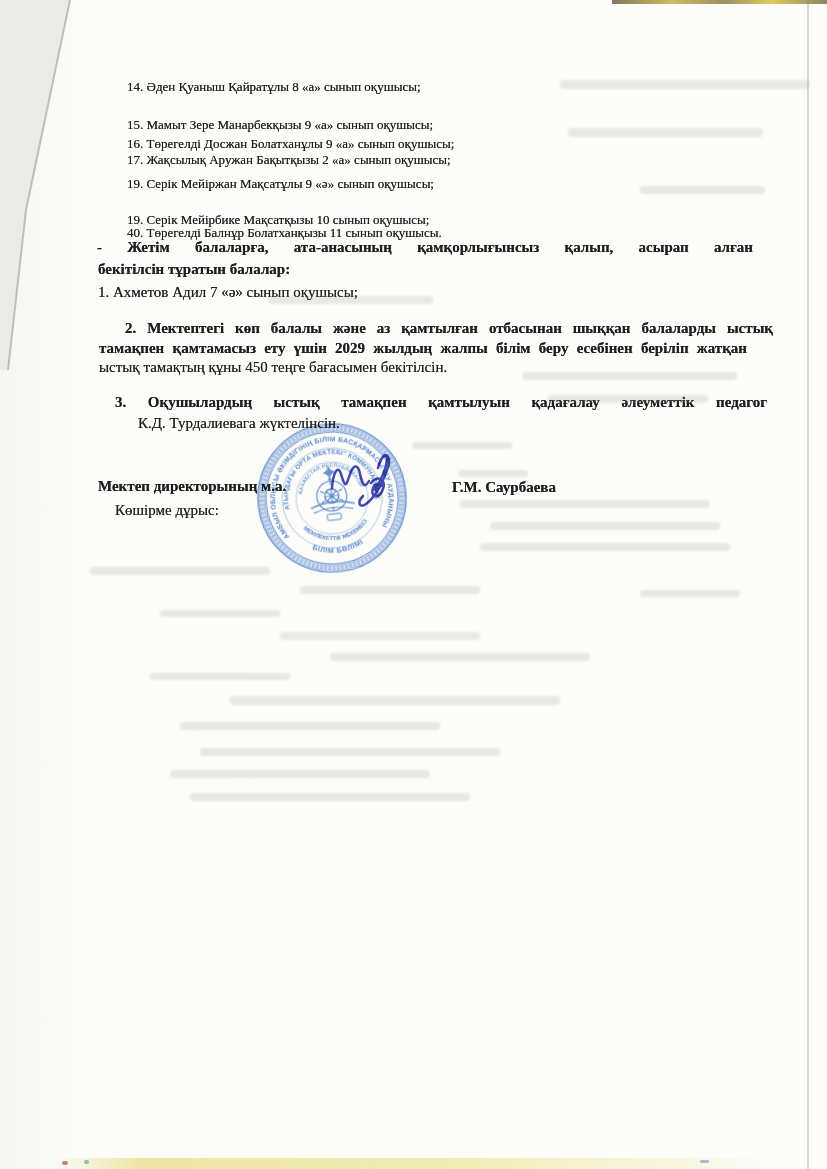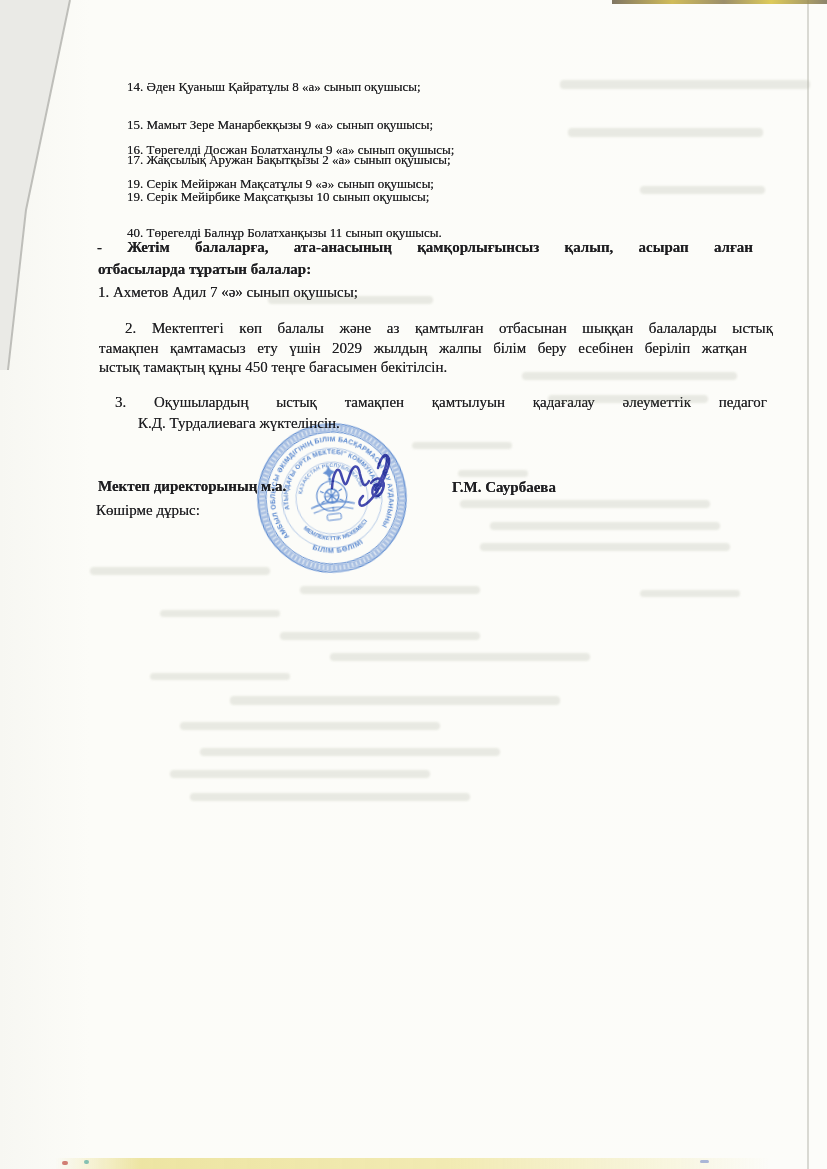--- a/index.html
+++ b/index.html
@@ -2,21 +2,21 @@
 <html><head>
 <meta charset="utf-8">
 <style>
   html,body{margin:0;padding:0;}
   body{width:827px;height:1169px;position:relative;overflow:hidden;
        background:#fbfbf7;font-family:"Liberation Serif","DejaVu Serif",serif;}
   .page{position:absolute;inset:0;background:linear-gradient(90deg,#f7f7f2 0,#fcfcf8 90px,#fcfcf9 100%);}
   
   .t{position:absolute;color:#1e1e21;font-size:15px;line-height:20px;
      text-shadow:0 0 .35px rgba(25,25,30,.75);white-space:nowrap;}
-  .just{white-space:normal;text-align:justify;text-align-last:justify;}
+  .just{white-space:normal;text-align:justify;text-align-last:justify;font-weight:bold;}
   .b{font-weight:bold;}
   .list-item{font-size:13px;}
   
   .ghost{position:absolute;height:8px;border-radius:4px;
          background:rgba(138,144,118,.17);filter:blur(1.3px);z-index:1;}
   .fold{position:absolute;left:0;top:0;z-index:5;}
   .right-edge-line{position:absolute;left:807px;top:0;width:2px;height:1169px;
          background:rgba(175,175,163,.45);z-index:5;}
   .top-strip{position:absolute;left:612px;top:0;width:215px;height:4px;z-index:6;opacity:.85;
          background:linear-gradient(90deg,#6b5f4a,#c9b13e 28%,#8a7b52 52%,#d8c23e 74%,#7a6f55);}
@@ -58,40 +58,40 @@
   <div class="ghost" style="left:150px;top:673px;width:140px;height:7px"></div>
   <div class="ghost" style="left:230px;top:696px;width:330px;height:9px"></div>
   <div class="ghost" style="left:180px;top:722px;width:260px"></div>
   <div class="ghost" style="left:200px;top:748px;width:300px"></div>
   <div class="ghost" style="left:170px;top:770px;width:260px"></div>
   <div class="ghost" style="left:190px;top:793px;width:280px"></div>
 
   <div class="content">
     <div class="t list-item" style="left:127px;top:77px">14. Әден Қуаныш Қайратұлы 8 «а» сынып оқушысы;</div>
     <div class="t list-item" style="left:127px;top:115px">15. Мамыт Зере Манарбекқызы 9 «а» сынып оқушысы;</div>
-    <div class="t list-item" style="left:127px;top:140px">16. Төрегелді Досжан Болатханұлы 9 «а» сынып оқушысы;</div>
+    <div class="t list-item" style="left:127px;top:134px">16. Төрегелді Досжан Болатханұлы 9 «а» сынып оқушысы;</div>
     <div class="t list-item" style="left:127px;top:150px">17. Жақсылық Аружан  Бақытқызы  2 «а» сынып оқушысы;</div>
     <div class="t list-item" style="left:127px;top:174px">19. Серік Мейіржан Мақсатұлы  9 «ә» сынып оқушысы;</div>
-    <div class="t list-item" style="left:127px;top:187px">19. Серік Мейірбике Мақсатқызы 10 сынып оқушысы;</div>
+    <div class="t list-item" style="left:127px;top:210px">19. Серік Мейірбике Мақсатқызы 10 сынып оқушысы;</div>
     <div class="t list-item" style="left:127px;top:223px">40. Төрегелді Балнұр Болатханқызы 11 сынып оқушысы.</div>
 
     <div class="t b just" style="left:97px;top:237px;width:656px">- Жетім балаларға, ата-анасының қамқорлығынсыз қалып, асырап алған</div>
-    <div class="t b" style="left:98px;top:259px">отбасыларда тұратын балалар:</div>
+    <div class="t b" style="left:98px;top:259px">бекітілсін тұратын балалар:</div>
     <div class="t" style="left:98px;top:282px">1. Ахметов Адил  7 «ә» сынып оқушысы;</div>
 
     <div class="t just" style="left:99px;top:318px;width:648px;padding-left:26px">2. Мектептегі көп балалы және аз қамтылған отбасынан шыққан балаларды ыстық</div>
     <div class="t just" style="left:99px;top:338px;width:648px">тамақпен қамтамасыз ету үшін 2029 жылдың жалпы білім беру есебінен беріліп жатқан</div>
     <div class="t" style="left:99px;top:357px">ыстық тамақтың құны 450 теңге бағасымен бекітілсін.</div>
 
     <div class="t just" style="left:99px;top:392px;width:652px;padding-left:16px">3. Оқушылардың ыстық тамақпен қамтылуын қадағалау әлеуметтік педагог</div>
     <div class="t" style="left:138px;top:413px">К.Д. Турдалиевага  жүктелінсін.</div>
 
     <div class="t b" style="left:98px;top:476px">Мектеп директорының м.а.</div>
     <div class="t b" style="left:452px;top:477px">Г.М. Саурбаева</div>
-    <div class="t" style="left:96px;top:500px">Көшірме дұрыс:</div>
+    <div class="t" style="left:115px;top:500px">Көшірме дұрыс:</div>
   </div>
 
   <svg class="stamp" viewBox="0 0 200 200">
     <defs>
       <path id="arcTopOuter" d="M 54,134 A 57,57 0 1 1 146,134" fill="none"></path>
       <path id="arcBotOuter" d="M 54,130 A 55,55 0 0 0 146,130" fill="none"></path>
       <path id="arcTopInner" d="M 62,122 A 44,44 0 1 1 138,122" fill="none"></path>
       <path id="arcBotInner" d="M 63,120 A 42,42 0 0 0 137,120" fill="none"></path>
       <path id="arcCenter" d="M 73,112 A 30,30 0 1 1 127,112" fill="none"></path>
     </defs>

